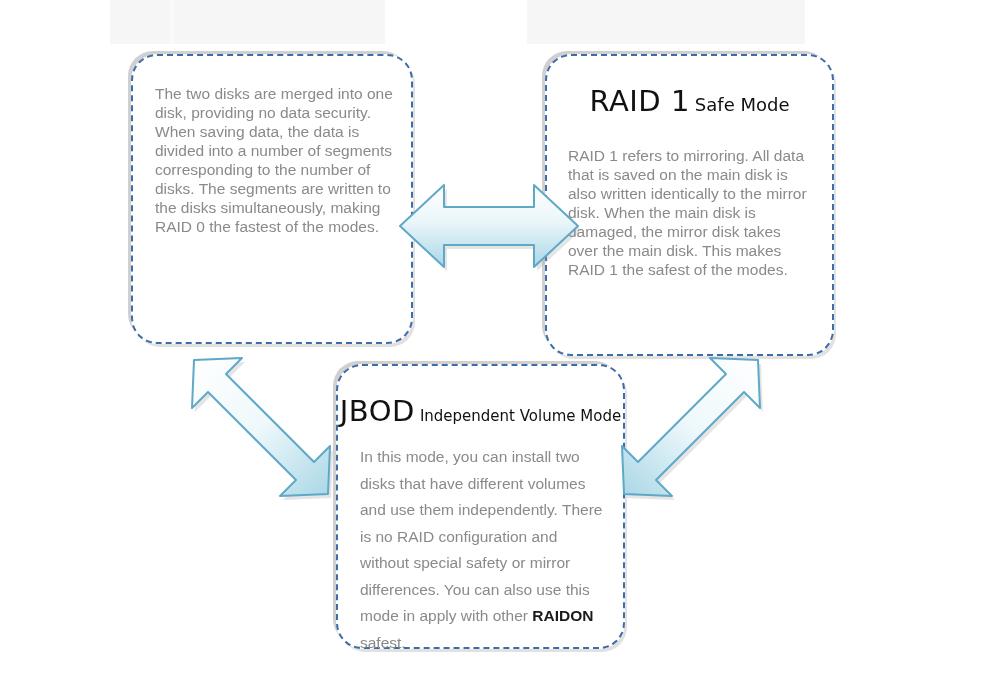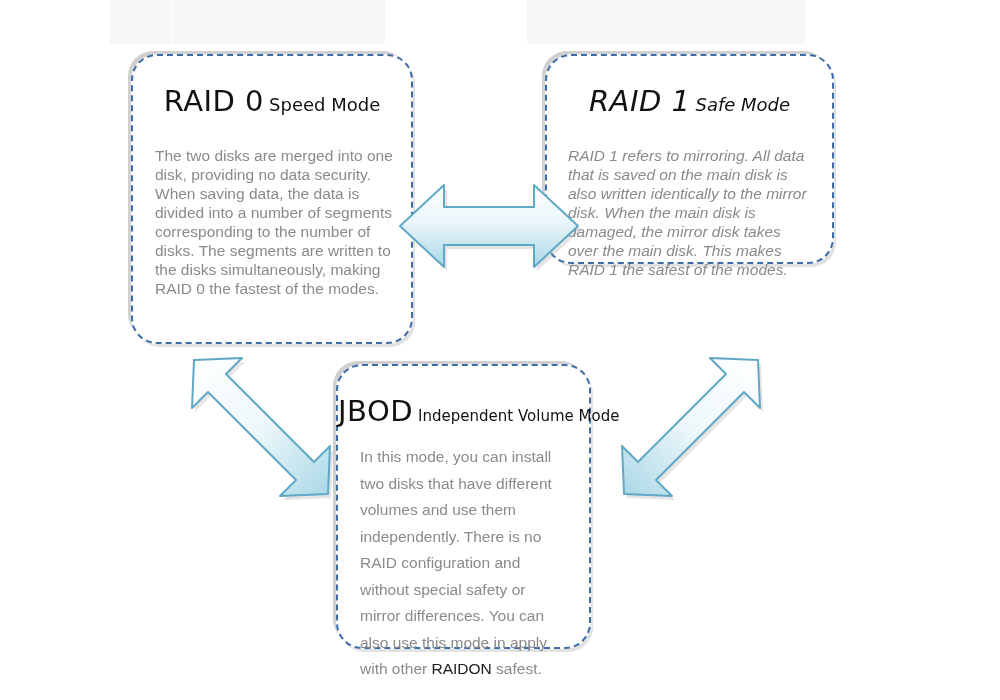--- a/index.html
+++ b/index.html
@@ -41,22 +41,22 @@
     position: absolute;
     box-sizing: border-box;
     background: #ffffff;
     border: 2px dashed #3d6da8;
     border-radius: 26px;
     box-shadow: -4px -4px 0 -1px rgba(170,170,170,0.55),
                  3px  4px 0 -1px rgba(170,170,170,0.35);
     padding: 0;
   }
   .box-raid0 { left: 131px; top: 54px;  width: 282px; height: 290px; }
-  .box-raid1 { left: 545px; top: 54px;  width: 289px; height: 210px; font-style: italic; }
-  .box-jbod  { left: 336px; top: 364px; width: 255px; height: 285px; }
+  .box-raid1 { left: 545px; top: 54px;  width: 289px; height: 302px; }
+  .box-jbod  { left: 336px; top: 364px; width: 289px; height: 285px; }
 
   .box-title {
     margin: 0;
     text-align: center;
     padding-top: 28px;
     white-space: nowrap;
     color: #111111;
   }
   .title-main {
     font-family: "DejaVu Sans", sans-serif;
@@ -81,21 +81,21 @@
     font-size: 15.5px;
     line-height: 19px;
     text-align: left;
   }
   .box-raid0 .box-body { padding: 28px 18px 0 22px; }
   .box-raid1 .box-body { padding: 28px 20px 0 21px; }
   .box-jbod  .box-body { padding: 16px 20px 0 22px; line-height: 26.5px; }
 
   .brand-inline {
     color: #1a1a1a;
-    font-weight: normal;
+    font-weight: bold;
   }
 
   
   .arrow {
     position: absolute;
   }
   .arrow svg { display: block; }
 
   .arrow-h  { left: 396px; top: 178px; width: 186px; height: 96px; }
   .arrow-dl { left: 186px; top: 352px; width: 152px; height: 150px; }
@@ -104,23 +104,20 @@
 </head>
 <body>
 
 <div id="stage">
 
   <div class="ghost-panel g1"></div>
   <div class="ghost-seam" style="left:170px;"></div>
   <div class="ghost-panel g2"></div>
 
   <div class="mode-box box-raid0">
-    <div class="box-title">
-      <span class="title-main">RAID 0</span><span class="title-sub">Speed Mode</span>
-    </div>
     <p class="box-body">The two disks are merged into one disk, providing no data security. When saving data, the data is divided into a number of segments corresponding to the number of disks. The segments are written to the disks simultaneously, making RAID 0 the fastest of the modes.</p>
   </div>
 
   <div class="mode-box box-raid1">
     <div class="box-title">
       <span class="title-main">RAID 1</span><span class="title-sub">Safe Mode</span>
     </div>
     <p class="box-body">RAID 1 refers to mirroring. All data that is saved on the main disk is also written identically to the mirror disk. When the main disk is damaged, the mirror disk takes over the main disk. This makes RAID 1 the safest of the modes.</p>
   </div>
 

